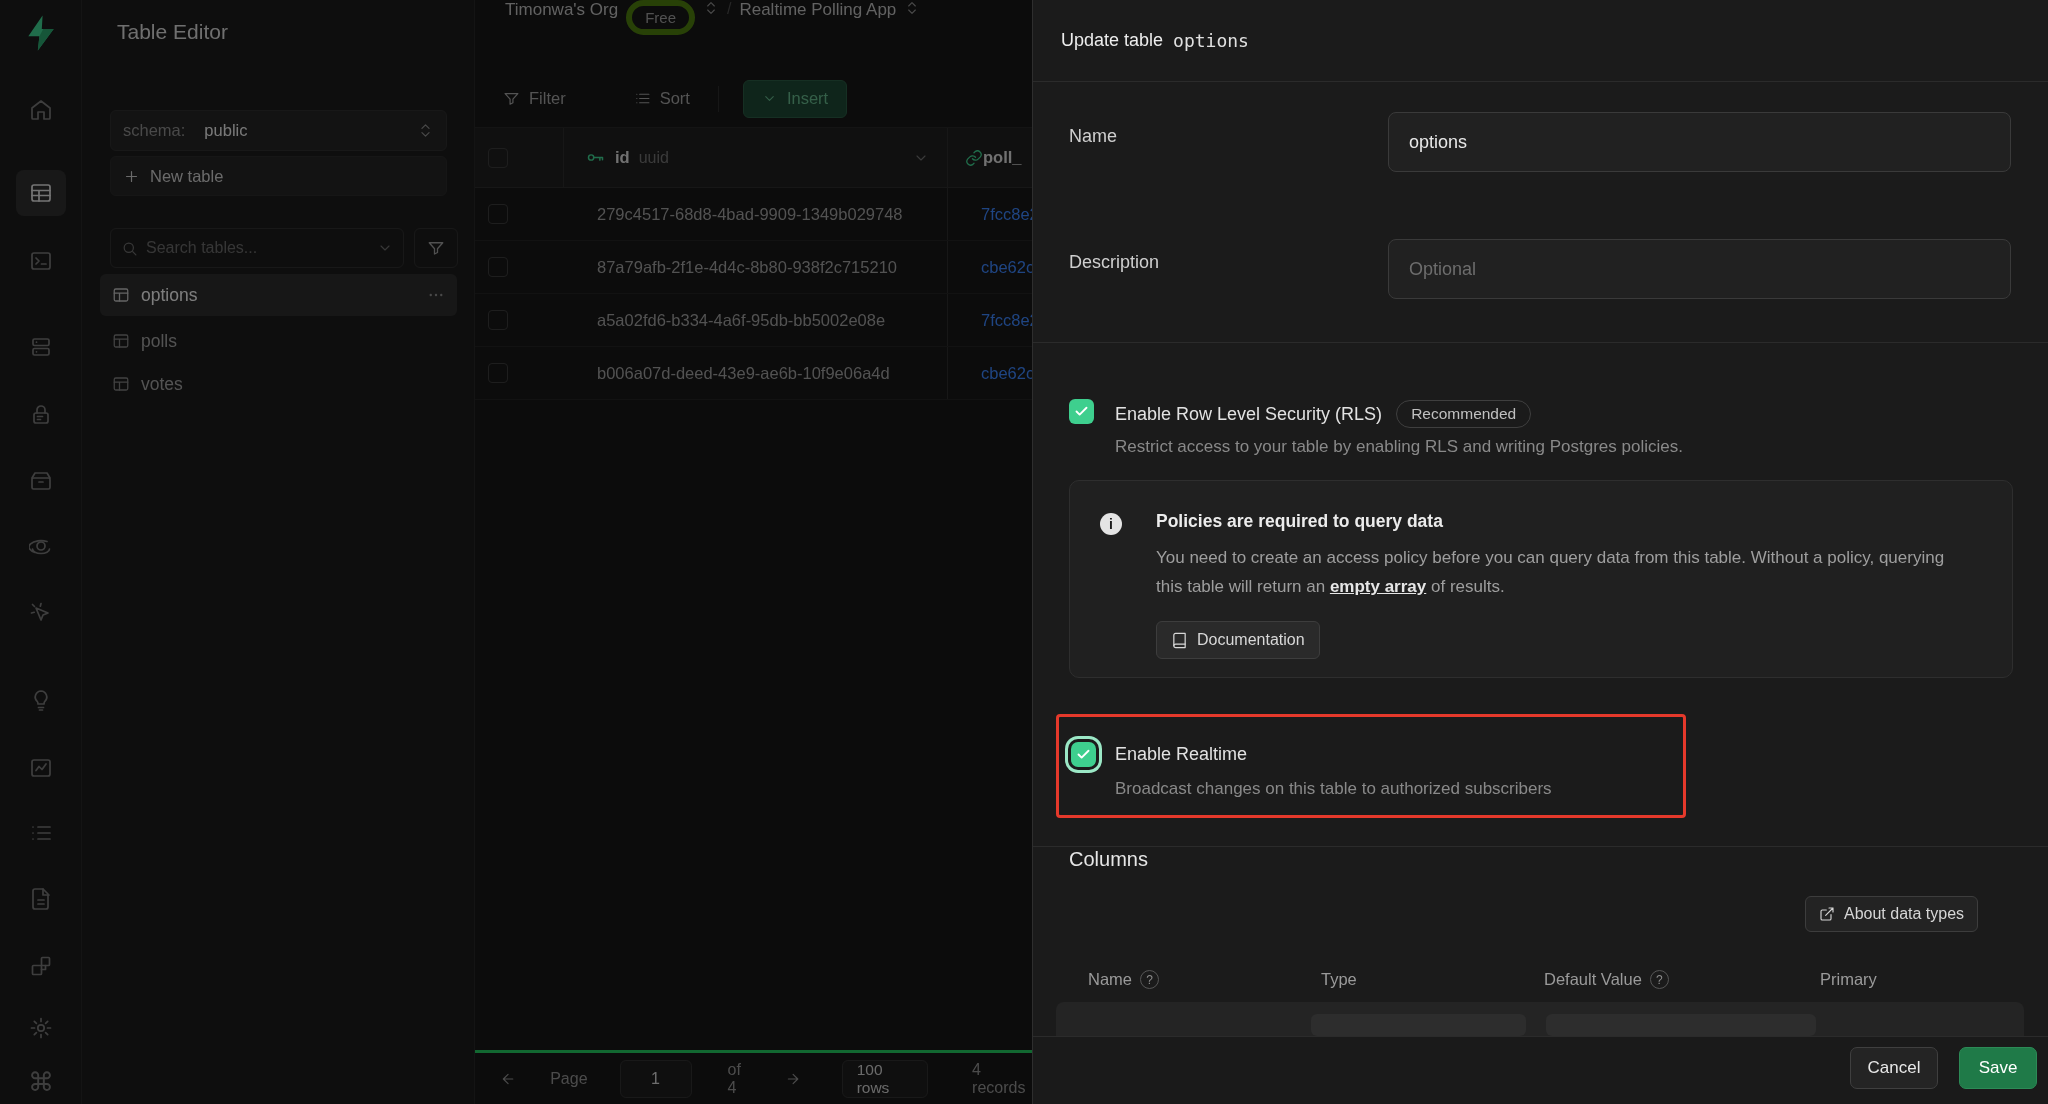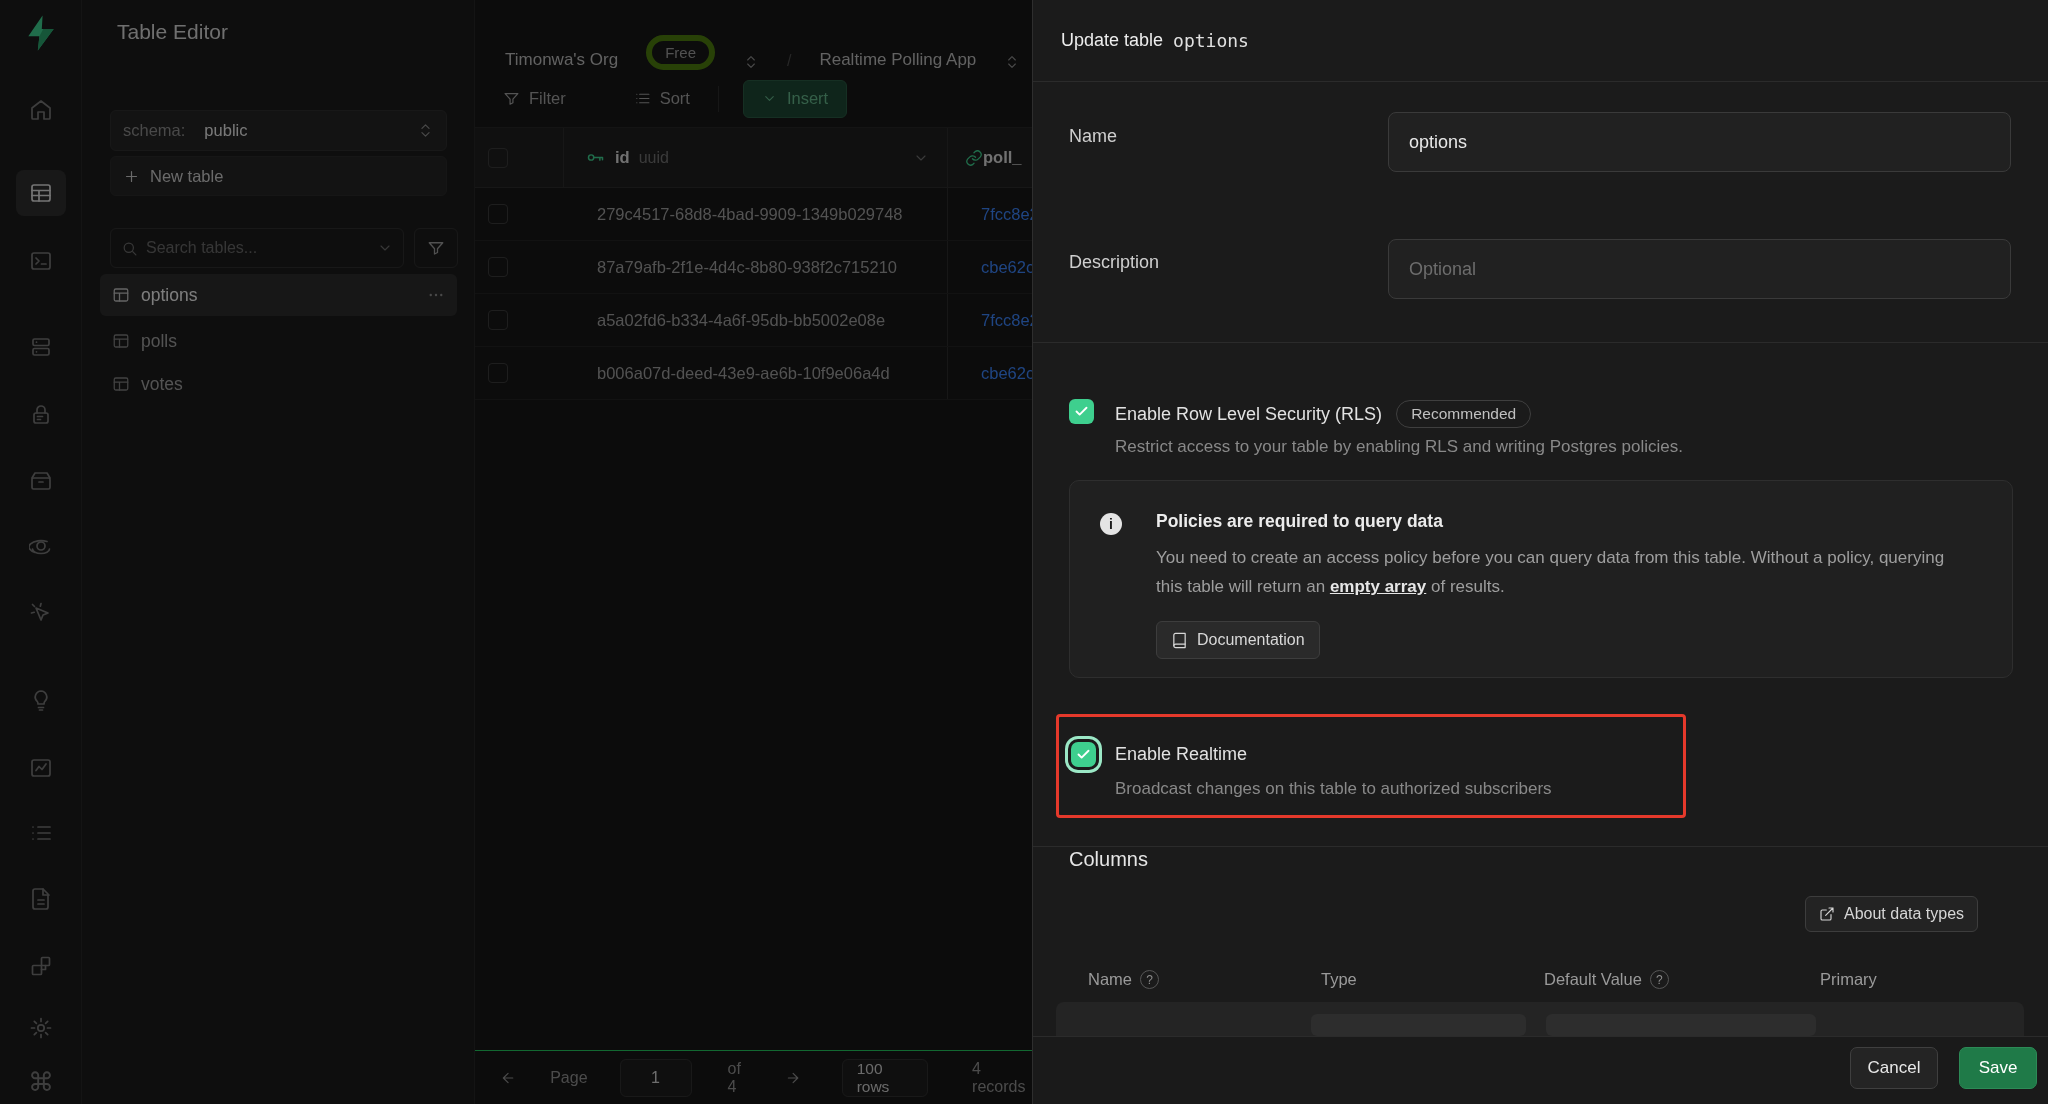--- a/index.html
+++ b/index.html
@@ -28,41 +28,41 @@
   .search-wrap input::placeholder { color:#676767; }
   .filter-btn { position:absolute; left:332px; top:228px; width:44px; height:40px; border:1px solid #2e2e2e; border-radius:6px; display:flex; align-items:center; justify-content:center; color:#9a9a9a; }
   .tbl-item { position:absolute; left:18px; width:357px; height:42px; border-radius:6px; display:flex; align-items:center; padding:0 12px; gap:11px; font-size:17.5px; color:#9d9d9d; }
   .tbl-item .glyph { color:#7c7c7c; }
   .tbl-item.selected { background:#2d2d2d; color:#ededed; }
   .tbl-item.selected .glyph { color:#bdbdbd; }
   .tbl-item .more { margin-left:auto; color:#8a8a8a; }
 
   
   #main { position:absolute; left:475px; top:0; width:557px; height:1104px; background:#171717; overflow:hidden; z-index:1; }
-  #topbar { position:absolute; left:0; top:0; width:100%; height:70px; display:flex; align-items:flex-end; padding-left:30px; gap:28px; font-size:17px; color:#b9b9b9; }
+  #topbar { position:absolute; left:0; top:0; width:100%; height:70px; display:flex; align-items:flex-start; padding-left:30px; gap:8px; font-size:17px; color:#b9b9b9; }
   .plan-badge { border:6px solid #4d7c0f; border-radius:999px; padding:3px 13px; font-size:15px; color:#9a9a9a; }
   .crumb-sep { color:#4a4a4a; font-size:16px; }
   .muted-ic { color:#8a8a8a; }
   #toolbar { position:absolute; left:0; top:70px; width:100%; height:58px; border-bottom:1px solid #262626; display:flex; align-items:center; }
   .tool-btn { display:flex; align-items:center; gap:9px; color:#9f9f9f; font-size:16.5px; padding:0 14px; height:38px; border-radius:6px; }
   .tool-sep { width:1px; height:26px; background:#2d2d2d; margin:0 14px; }
   .btn-insert { display:flex; align-items:center; gap:10px; height:38px; padding:0 18px; margin-left:10px; background:#1e4634; border:1px solid #2a5a42; border-radius:6px; color:#63b388; font-size:16.5px; }
   #grid-header { position:absolute; left:0; top:128px; width:100%; height:60px; background:#1f1f1f; border-bottom:1px solid #2c2c2c; }
   .chk { position:absolute; width:20px; height:20px; border:1px solid #3a3a3a; border-radius:4px; background:transparent; }
   .col-sep { position:absolute; top:0; width:1px; height:100%; background:#2c2c2c; }
   .hdr-id { position:absolute; left:110px; top:0; height:100%; display:flex; align-items:center; gap:9px; }
   .hdr-id .cname { font-size:16.5px; font-weight:bold; color:#d6d6d6; }
   .hdr-id .ctype { font-size:16px; color:#6f6f6f; }
   .hdr-poll { position:absolute; left:490px; top:0; height:100%; display:flex; align-items:center; white-space:nowrap; }
   .hdr-poll .cname { font-size:16.5px; font-weight:bold; color:#d6d6d6; }
   .key-ic, .link-ic { color:#3ecf8e; }
   .grid-row { position:absolute; left:0; width:100%; height:53px; border-bottom:1px solid #222222; }
   .cell-id { position:absolute; left:110px; top:0; height:100%; display:flex; align-items:center; font-size:16.5px; color:#9c9c9c; white-space:nowrap;margin-left:12px; }
   .cell-poll { position:absolute; left:506px; top:0; height:100%; display:flex; align-items:center; font-size:16.5px; color:#3b82f6; white-space:nowrap; }
-  #gridfooter { position:absolute; left:0; top:1050px; width:100%; height:54px; border-top:1px solid #22c55e; display:flex; align-items:center; font-size:16px; color:#8f8f8f;gap:18px; }
+  #gridfooter { position:absolute; left:0; top:1050px; width:100%; height:54px; border-top:3px solid #22c55e; display:flex; align-items:center; font-size:16px; color:#8f8f8f;gap:18px; }
   .page-input { width:72px; height:38px; background:#1d1d1d; border:1px solid #303030; border-radius:6px; color:#d0d0d0; text-align:center; font-size:16px; font-family:inherit; outline:none; }
   .rows-btn { height:38px; padding:0 14px; border:1px solid #303030; border-radius:6px; background:#1d1d1d; color:#c9c9c9; font-size:15.5px; display:flex; align-items:center; }
 
   
   #backdrop { position:absolute; left:0; top:0; width:1032px; height:1104px; background:rgba(0,0,0,0.47); z-index:4; }
 
   
   #panel { position:absolute; left:1032px; top:0; width:1016px; height:1104px; background:#1b1b1b; border-left:1px solid #2e2e2e; z-index:5; overflow:hidden; }
   #panel-header { position:absolute; left:0; top:0; width:100%; height:82px; border-bottom:1px solid #2b2b2b; display:flex; align-items:center; padding-left:28px; gap:10px; }
   #panel-header .t { font-size:18px; color:#ededed; }

